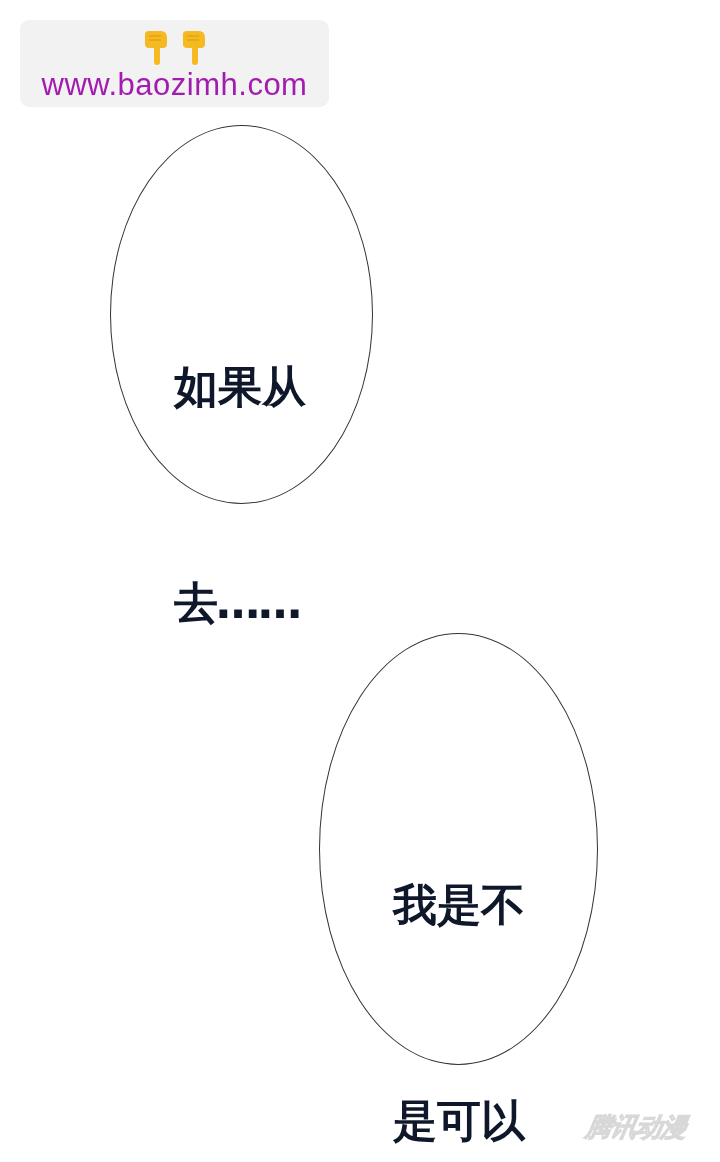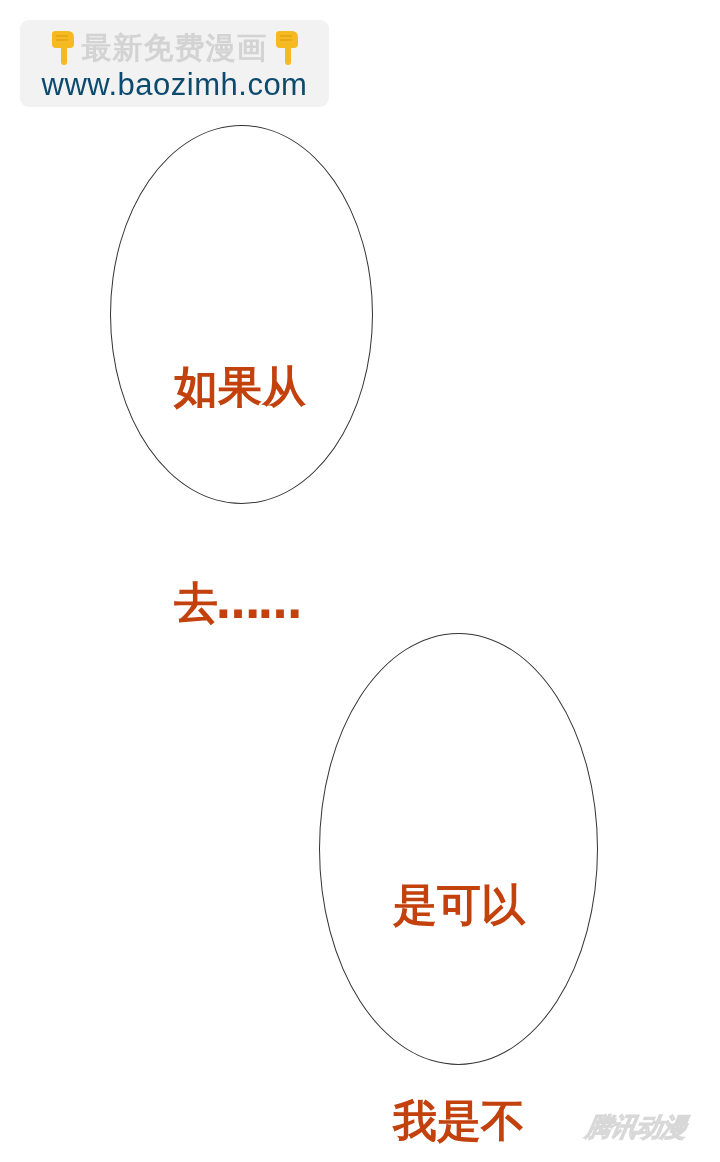--- a/index.html
+++ b/index.html
@@ -36,36 +36,36 @@
       letter-spacing: 1px;
     }
     .hand {
       width: 30px;
       height: 36px;
       display: inline-block;
       margin: 0 4px;
     }
     .wm-line2 {
       text-align: center;
-      color: #0c4a6e;
+      color: #a21caf;
       font-family: "Liberation Sans", sans-serif;
       font-size: 31px;
       line-height: 34px;
       letter-spacing: 0.5px;
     }
     .bubble {
       position: absolute;
       border: 1.5px solid #333333;
       border-radius: 50%;
       background: #ffffff;
       box-sizing: border-box;
     }
     .bubble-text {
       position: absolute;
-      color: #c2410c;
+      color: #0f172a;
       font-weight: bold;
       font-size: 44px;
       line-height: 72px;
       font-family: "DejaVu Sans", sans-serif;
       white-space: pre;
     }
     .bubble-text .line {
       display: block;
       height: 72px;
     }
@@ -87,36 +87,35 @@
   </style>
 </head>
 <body>
 
 <div class="watermark-box">
   <div class="wm-line1">
     <svg class="hand" viewBox="0 0 30 36">
       <path d="M4 4 Q4 1 8 1 L20 1 Q26 1 26 8 L26 14 Q26 18 22 18 L19 18 L19 32 Q19 35 16 35 Q13 35 13 32 L13 18 L8 18 Q4 18 4 14 Z" fill="#f5b921"></path>
       <path d="M8 6 L20 6 M8 10 L20 10" stroke="#d99a10" stroke-width="1.2" fill="none"></path>
     </svg>
-    <span>最新免费漫画</span>
     <svg class="hand" viewBox="0 0 30 36">
       <path d="M4 4 Q4 1 8 1 L20 1 Q26 1 26 8 L26 14 Q26 18 22 18 L19 18 L19 32 Q19 35 16 35 Q13 35 13 32 L13 18 L8 18 Q4 18 4 14 Z" fill="#f5b921"></path>
       <path d="M8 6 L20 6 M8 10 L20 10" stroke="#d99a10" stroke-width="1.2" fill="none"></path>
     </svg>
   </div>
   <div class="wm-line2">www.baozimh.com</div>
 </div>
 
 <div class="bubble" style="left:110px; top:125px; width:263px; height:379px;"></div>
 <div class="bubble-text" style="left:174px; top:207px;">
   <span class="line">如果从</span>
   <span class="line dots">去……</span>
 </div>
 
 <div class="bubble" style="left:319px; top:633px; width:279px; height:432px;"></div>
 <div class="bubble-text" style="left:393px; top:725px;">
+  <span class="line">我是不</span>
   <span class="line">是可以</span>
-  <span class="line">我是不</span>
   
   
 </div>
 
 <div class="publisher-mark">腾讯动漫</div>
 
 </body></html>

